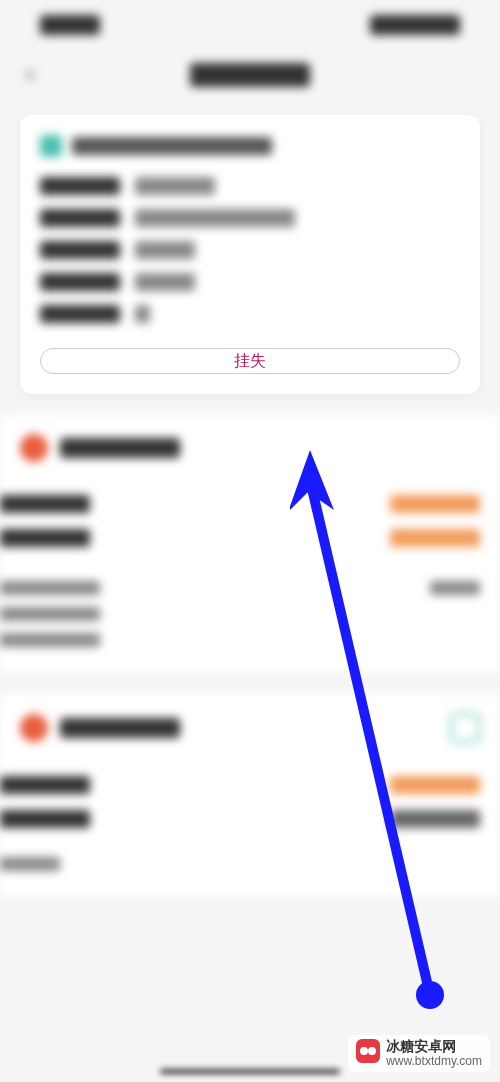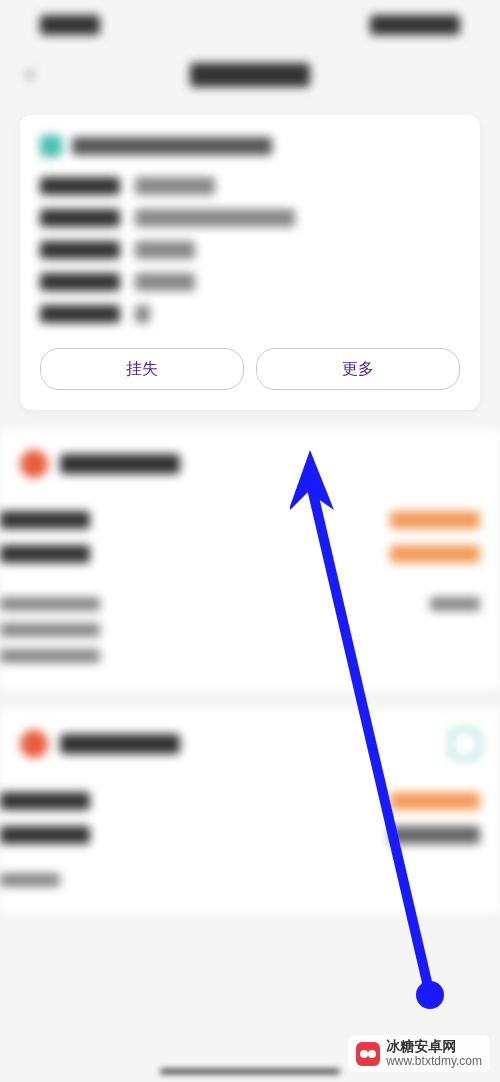--- a/index.html
+++ b/index.html
@@ -104,26 +104,26 @@
     .info-value.w3 { width: 60px; }
     .info-value.w4 { width: 60px; }
     .info-value.w5 { width: 15px; }
     .button-row {
       display: flex;
       gap: 12px;
       margin-top: 25px;
     }
     .action-btn {
       flex: 1;
-      height: 42px;
+      height: 26px;
       border: 1px solid #ccc;
       border-radius: 19px;
       background: white;
       font-size: 16px;
-      color: #4c1d95;
+      color: #be185d;
       display: flex;
       align-items: center;
       justify-content: center;
       cursor: pointer;
       font-family: Liberation Serif, serif;
     }
     .section {
       background: white;
       margin-top: 20px;
       padding: 20px 0px 20px 0px;
@@ -194,21 +194,20 @@
       width: 160px;
       height: 580px;
       pointer-events: none;
       z-index: 100;
     }
     .watermark {
       position: absolute;
       bottom: 10px;
       right: 10px;
       display: flex;
-      align-items: center;
       gap: 6px;
       z-index: 200;
       background: rgba(255,255,255,0.9);
       padding: 4px 8px;
       border-radius: 6px;
     }
     .watermark-icon {
       width: 24px;
       height: 24px;
       background: #e63946;
@@ -305,21 +304,20 @@
   <div class="info-row">
     <div class="info-label"></div>
     <div class="info-value w4"></div>
   </div>
   <div class="info-row">
     <div class="info-label"></div>
     <div class="info-value w5"></div>
   </div>
   <div class="button-row">
     <div class="action-btn">挂失</div>
-    <div class="action-btn">更多</div>
   </div>
 </div>
 
 <div class="section">
   <div class="section-header">
     <div class="section-icon"></div>
     <div class="section-title"></div>
   </div>
   <div class="section-row">
     <div class="section-left"></div>

